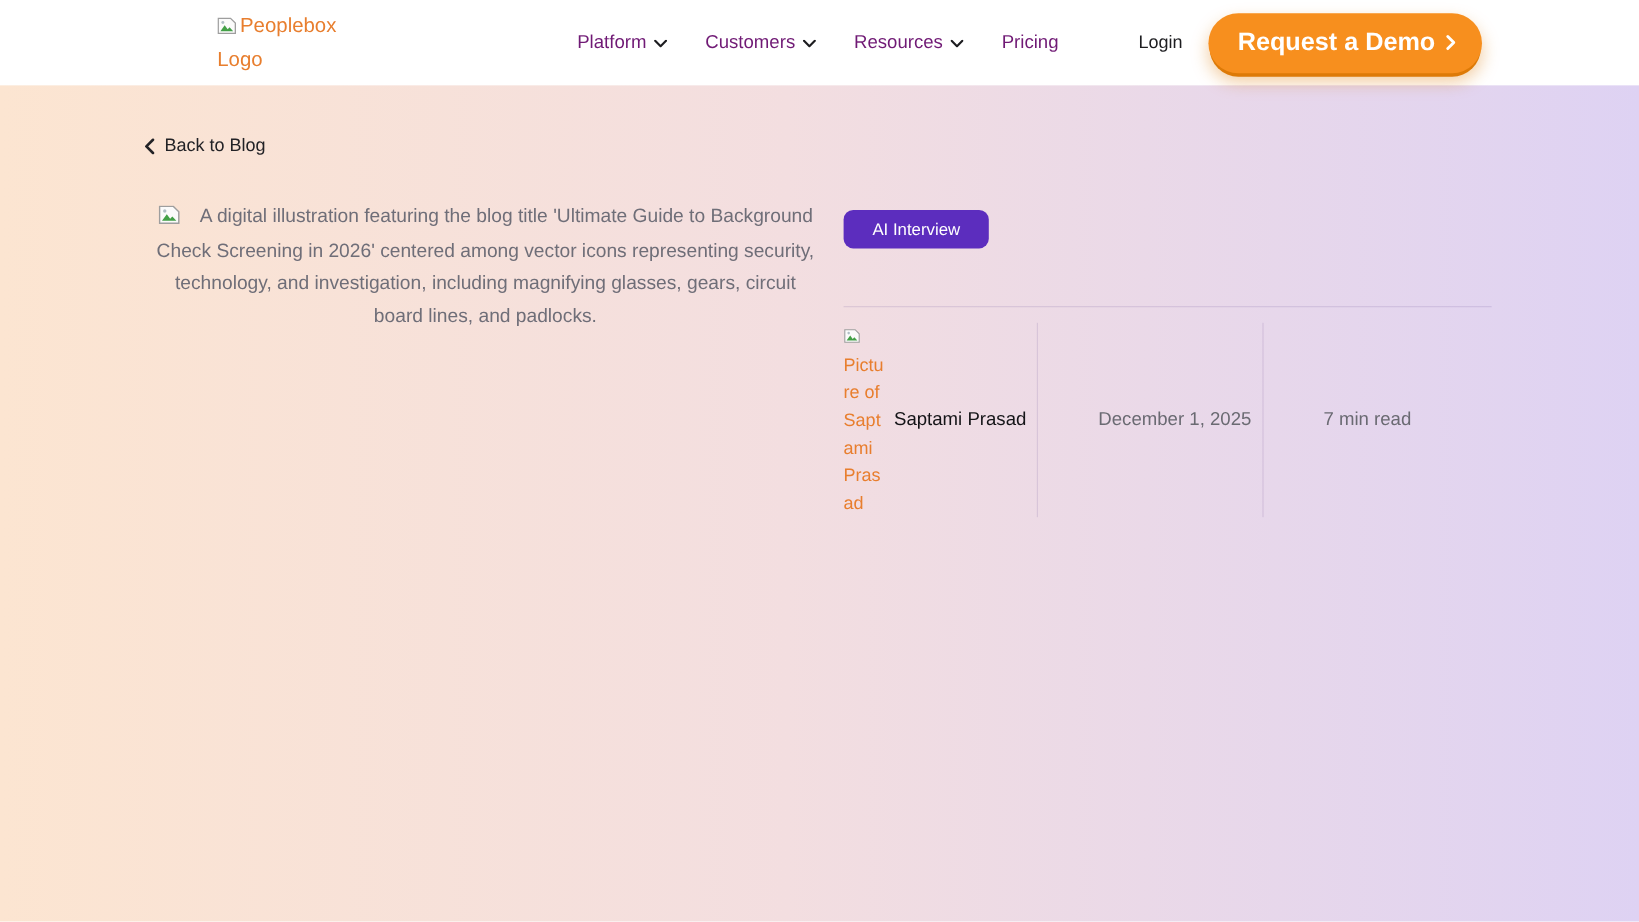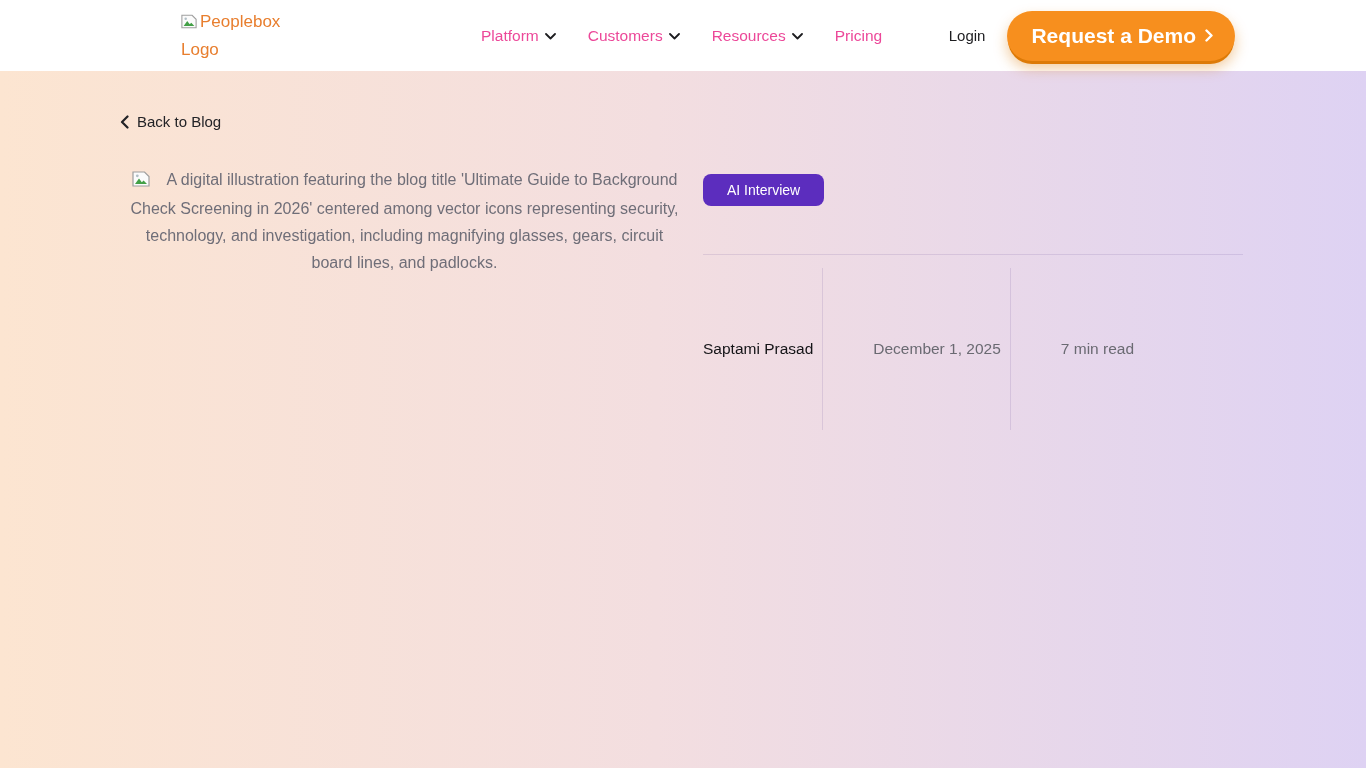--- a/index.html
+++ b/index.html
@@ -18,21 +18,21 @@
   .logo {
     position:absolute; left:68px; top:9px; width:112px;
     color:#e87e2e; font-size:17px; line-height:26px;
     text-decoration:none; cursor:pointer; word-wrap:break-word;
   }
   .broken-icon { display:inline-block; vertical-align:-2px; margin-right:3px; }
 
   .nav-menu { position:absolute; left:368px; top:0; height:100%; display:flex; align-items:center; gap:32px; }
   .nav-item {
     display:inline-flex; align-items:center; gap:6px;
-    font-size:15.5px; color:#ec4899; text-decoration:none; cursor:pointer;text-align:right;
+    font-size:15.5px; color:#701a75; text-decoration:none; cursor:pointer;text-align:right;
   }
   .chev-down { margin-top:2px; }
 
   .nav-right { position:absolute; right:18px; top:0; height:100%; display:flex; align-items:center; gap:22px; }
   .login-link { font-size:15px; color:#1d1d20; text-decoration:none; cursor:pointer; }
   .cta-button {
     display:inline-flex; align-items:center; gap:9px;
     background:#f78f1e; color:#ffffff; border:none; cursor:pointer;
     font-family:"Liberation Sans", sans-serif;
     font-size:21px; font-weight:bold;
@@ -177,20 +177,29 @@
       </div>
 
       <div class="hero-right">
         <span class="badge">AI Interview</span>
 
 
         <hr class="h-divider">
 
         <div class="meta-row">
           <div class="author">
+            <span class="avatar-broken">
+              <span class="broken-icon">
+                <svg width="14" height="12" viewBox="0 0 18 16">
+                    <path d="M1 1 H12.5 L17 5.5 V15 H1 Z" fill="#fbfbfb" stroke="#9e9e9e" stroke-width="1.2"></path>
+                    <path d="M3 13 L7 7.5 L9.8 11.2 L11.6 9.4 L15 13 Z" fill="#43a047"></path>
+                    <circle cx="5.3" cy="4.8" r="1.4" fill="#b0bec5"></circle>
+                  </svg>
+              </span><span>Picture of Saptami Prasad</span>
+            </span>
             <span class="author-name">Saptami Prasad</span>
           </div>
 
           <div class="v-divider"></div>
           <span class="meta-gray">December 1, 2025</span>
 
           <div class="v-divider"></div>
           <span class="meta-gray">7 min read</span>
         </div>
       </div>

